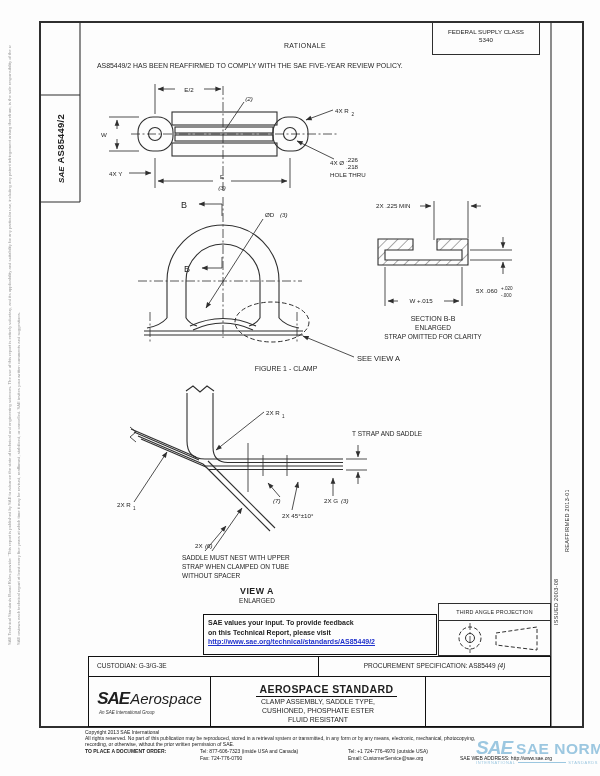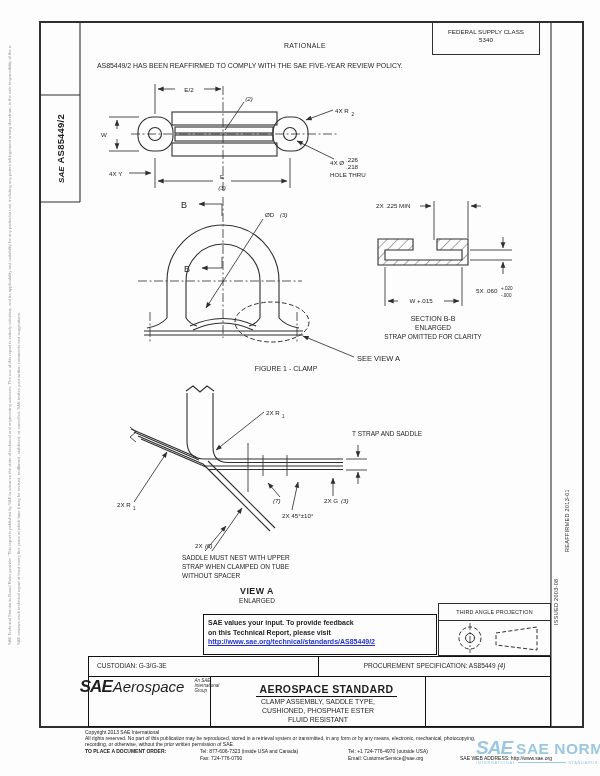--- a/index.html
+++ b/index.html
@@ -23,21 +23,21 @@
   .rat-text{left:97px;top:62px;width:440px;font-size:6.9px;}
   .fb{left:203px;top:614px;width:234px;height:41px;border:1.6px solid #111;box-sizing:border-box;padding:3px 4px;font-size:7px;font-weight:bold;line-height:9.6px;}
   .fb .lnk{color:#2233cc;text-decoration:underline;cursor:pointer;}
   .proj{left:438px;top:603px;width:113px;height:53px;border:1.3px solid #2f2f2f;box-sizing:border-box;}
   .proj-h{height:16px;border-bottom:1.3px solid #2f2f2f;text-align:center;font-size:5.4px;line-height:16px;letter-spacing:.2px;}
   .tb{left:88px;top:656px;width:463px;height:71px;border:1.6px solid #111;box-sizing:border-box;display:flex;flex-direction:column;}
   .tb-r1{height:19px;border-bottom:1.3px solid #111;display:flex;flex:none;}
   .tb-cust{width:230px;border-right:1.3px solid #111;box-sizing:border-box;font-size:6.5px;line-height:18px;padding-left:8px;}
   .tb-proc{flex:1;font-size:6.5px;line-height:18px;text-align:center;}
   .tb-r2{flex:1;display:flex;}
-  .tb-logo{width:122px;border-right:1.3px solid #111;box-sizing:border-box;display:flex;align-items:flex-start;justify-content:center;}
+  .tb-logo{width:122px;border-right:1.3px solid #111;box-sizing:border-box;display:flex;flex-direction:column;align-items:center;justify-content:center;}
   .logo-sae{font-style:italic;font-weight:900;font-size:17px;letter-spacing:-1px;}
   .logo-aero{font-style:italic;font-size:15px;margin-left:1px;}
   .logo-tag{font-size:4.5px;font-style:italic;color:#333;align-self:flex-start;margin-left:10px;margin-top:1px;}
   .tb-center{width:215px;border-right:1.3px solid #111;box-sizing:border-box;text-align:center;padding-top:2px;}
   .tb-std{font-size:10.5px;font-weight:bold;letter-spacing:.4px;display:inline-block;border-bottom:1.4px solid #111;padding:0 4px 1px;margin-left:17px;}
   .tb-title{font-size:6.9px;line-height:8px;margin-top:1px;}
   .tb-id{width:85px;border-right:1.3px solid #111;box-sizing:border-box;padding:7px 0 0 6px;}
   .id-sae{font-style:italic;font-weight:900;font-size:8.5px;margin-right:4px;}
   .id-num{font-weight:bold;font-size:10px;}
   .id-sheet{font-size:7.6px;margin-top:4px;}

